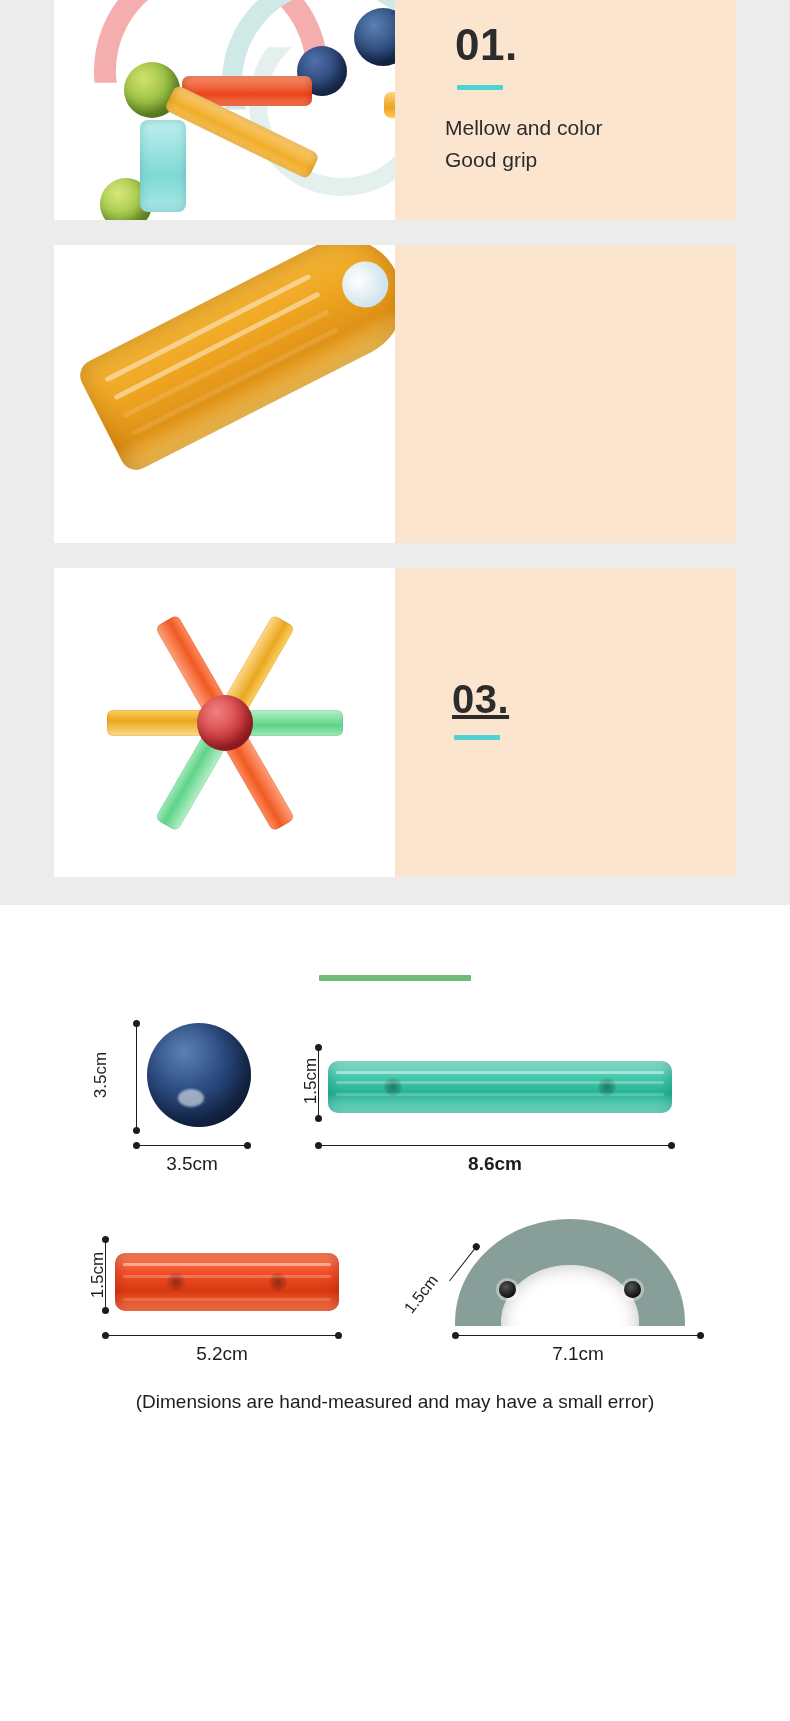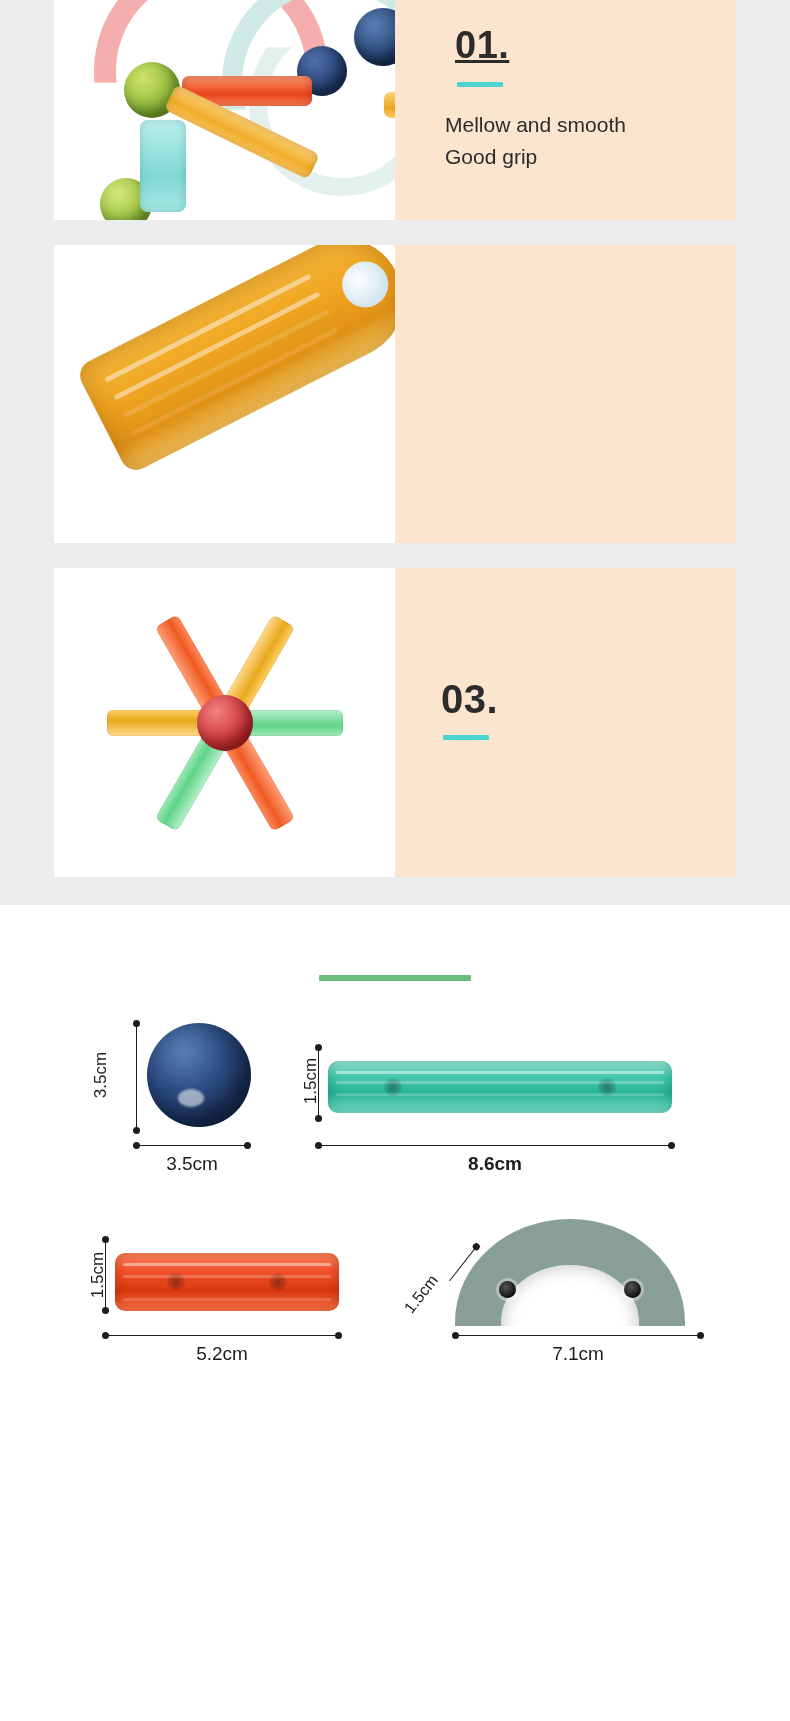--- a/index.html
+++ b/index.html
@@ -33,21 +33,21 @@
   }
   .pane.photo{background:#ffffff;overflow:hidden;}
   .pane.copy{
     background:#fbe5cf;
     display:flex;
     flex-direction:column;
     justify-content:center;
     padding:0 0 0 0;
   }
   .copy-inner{padding-left:50px;padding-right:16px;}
-  .copy-inner.r{padding-left:36px;}
+  .copy-inner.r{padding-left:47px;text-decoration:underline;}
 
   .num{
     font-size:40px;
     font-weight:bold;
     letter-spacing:0.5px;
     color:#2c2c2c;
     line-height:1;
     margin-left:10px;
   }
   .rule{
@@ -57,21 +57,21 @@
   .desc{
     font-size:21px;
     line-height:1.5;
     color:#2c2c2c;
     white-space:pre-line;
   }
 
   
   .row1{height:220px;margin-top:0;}
   .row1 .copy-inner{padding-top:0;}
-  .row1 .num{font-size:38px;position:relative;top:-22px;text-decoration:underline;}
+  .row1 .num{font-size:44px;position:relative;top:-22px;}
   .row1 .rule{margin-top:-4px;margin-bottom:22px;}
 
   .row2{height:298px;}
   .row3{height:309px;}
 
   
   .art{position:absolute;inset:0;overflow:hidden;}
 
   .ball{border-radius:50%;position:absolute;}
   .rod{position:absolute;border-radius:7px;}
@@ -258,21 +258,21 @@
           <div class="rod" style="left:128px;top:76px;width:130px;height:30px;background:linear-gradient(180deg,#ff9a74,#e8441a 60%,#ff8157);box-shadow:inset 0 0 10px rgba(120,20,0,.4);"></div>
           <div class="rod" style="left:108px;top:118px;width:160px;height:28px;transform:rotate(26deg);background:linear-gradient(180deg,#ffd27a,#f0ad2a 60%,#ffc95e);box-shadow:inset 0 0 10px rgba(140,90,0,.4);"></div>
           <div class="rod" style="left:86px;top:120px;width:46px;height:92px;background:linear-gradient(180deg,#bdf0ee,#7fd9d6 60%,#a8e8e6);box-shadow:inset 0 0 10px rgba(0,90,90,.25);border-radius:8px;"></div>
           <div class="rod" style="left:330px;top:92px;width:60px;height:26px;background:linear-gradient(180deg,#ffd27a,#eaa520 60%,#ffc95e);"></div>
         </div>
       </div>
       <div class="pane copy">
         <div class="copy-inner">
           <div class="num">01.</div>
           <div class="rule"></div>
-          <div class="desc">Mellow and smooth
+          <div class="desc">Mellow and color
 Good grip</div>
         </div>
       </div>
     </div>
 
     <div class="feature-row row2">
       <div class="pane photo">
         <div class="art">
           <div class="amber">
             <div class="amber-stripe" style="top:22px;"></div>
@@ -373,15 +373,16 @@
               <div class="arc-dot" style="right:44px;top:62px;"></div>
             </div>
           </div>
           <div class="hline" style="margin-left:46px;width:246px;"></div>
           <div class="hcap" style="margin-left:46px;width:246px;">7.1cm</div>
         </div>
 
       </div>
     </div>
 
+    <div class="footnote">(Dimensions are hand-measured and may have a small error)</div>
   </section>
 
 </div>
 
 </body></html>

